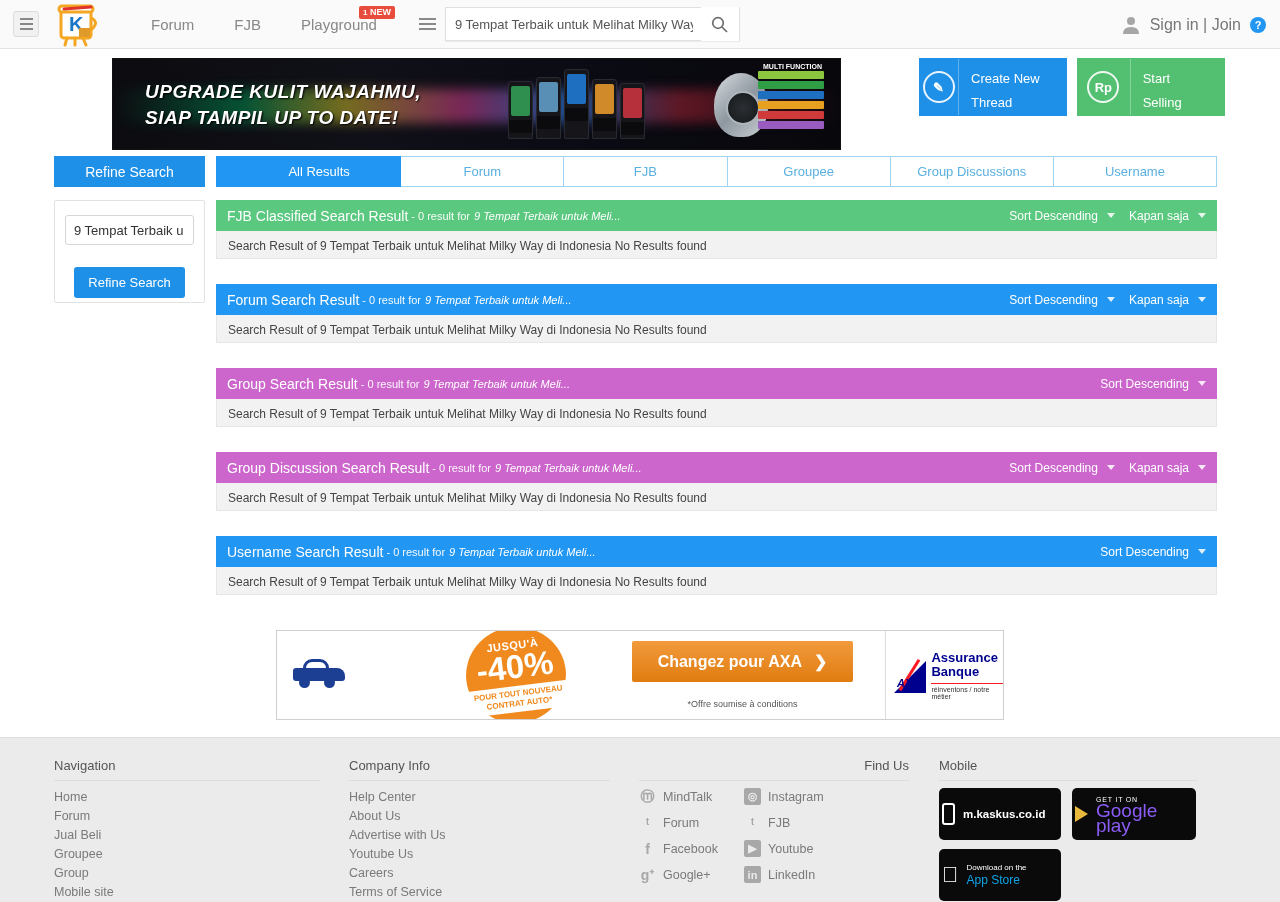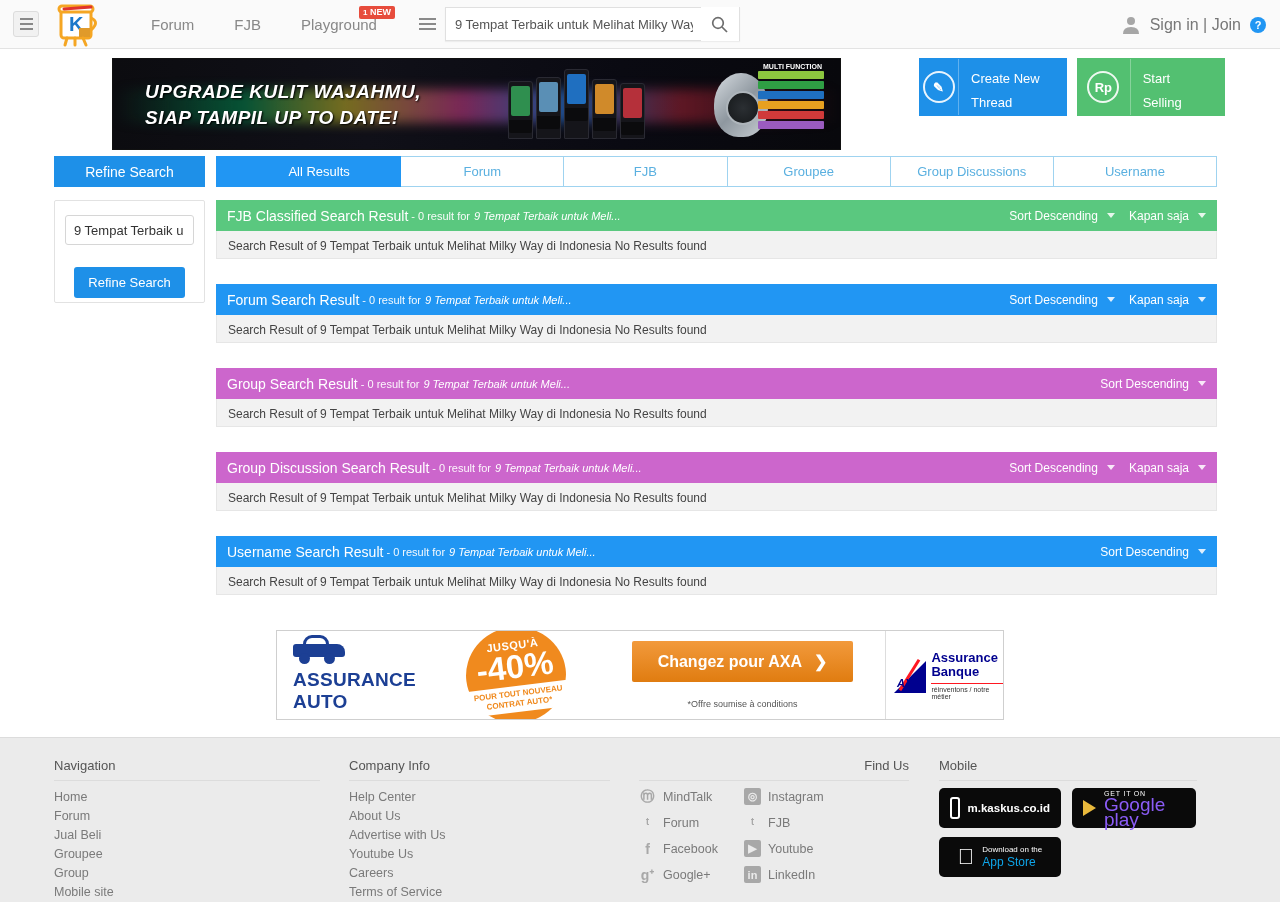--- a/index.html
+++ b/index.html
@@ -331,24 +331,23 @@
   }
   .social-grid { display: grid; grid-template-columns: 105px 105px; row-gap: 9px; margin-top: 5px; }
   .social { display:flex; align-items:center; gap: 7px; cursor:pointer; }
   .social .sname { font-size: 12.5px; color:#7a7a7a; }
   .sic { width: 17px; height: 17px; display:flex; align-items:center; justify-content:center; color:#a8a8a8; font-weight:bold; font-size:14px;}
   .sic.box { background:#a8a8a8; color:#ebebeb; border-radius:2px; font-size:11px;}
 
   .badges { margin-top: 6px; }
   .brow { display:flex; gap: 11px; margin-bottom: 9px; }
   .badge {
-    background:#0a0a0a; border-radius: 5px; height: 40px;
-    display:flex; align-items:center; padding: 0 11px; gap: 8px;
+    background:#0a0a0a; border-radius: 5px; height: 52px;
+    display:flex; align-items:center; padding: 0 3px; gap: 8px;
     cursor:pointer;
-    justify-content:center;
   }
   .badge.b1 { width: 122px; }
   .badge.b2 { width: 124px; }
   .badge.b3 { width: 122px; }
   .phone-ic { width: 13px; height: 22px; border: 2px solid #fff; border-radius: 3px; }
   .bt1 { color:#fff; font-size: 11.5px; font-weight: bold; }
   .gp-tri { width:0;height:0;border-left:13px solid #e9b93c; border-top:8px solid transparent; border-bottom:8px solid transparent;}
   .gp-txt .g1 { color:#fff; font-size:7px; letter-spacing:.8px; }
   .gp-txt .g2 { color:#8b5cf6; font-size:19px; font-family:Liberation Sans, sans-serif; line-height:15px;}
   .apple { color:#fff; font-size: 22px; line-height: 22px; }
@@ -572,21 +571,20 @@
 
 <div class="axawrap">
   <div class="axa">
     <div class="axa-left">
       <div class="axa-car">
         <div class="roof"></div>
           <div class="body"></div>
           <div class="w w1"></div>
           <div class="w w2"></div>
       </div>
-      <div class="t">ASSURANCE AUTO</div>
     </div>
     <div class="axa-disc">
       <div class="axa-oval">
         <div class="j">JUSQU'À</div>
         <div class="p">-40%</div>
         <div class="s">POUR TOUT NOUVEAU CONTRAT AUTO*</div>
       </div>
     </div>
     <div class="axa-mid">
       <div class="axa-cta">

